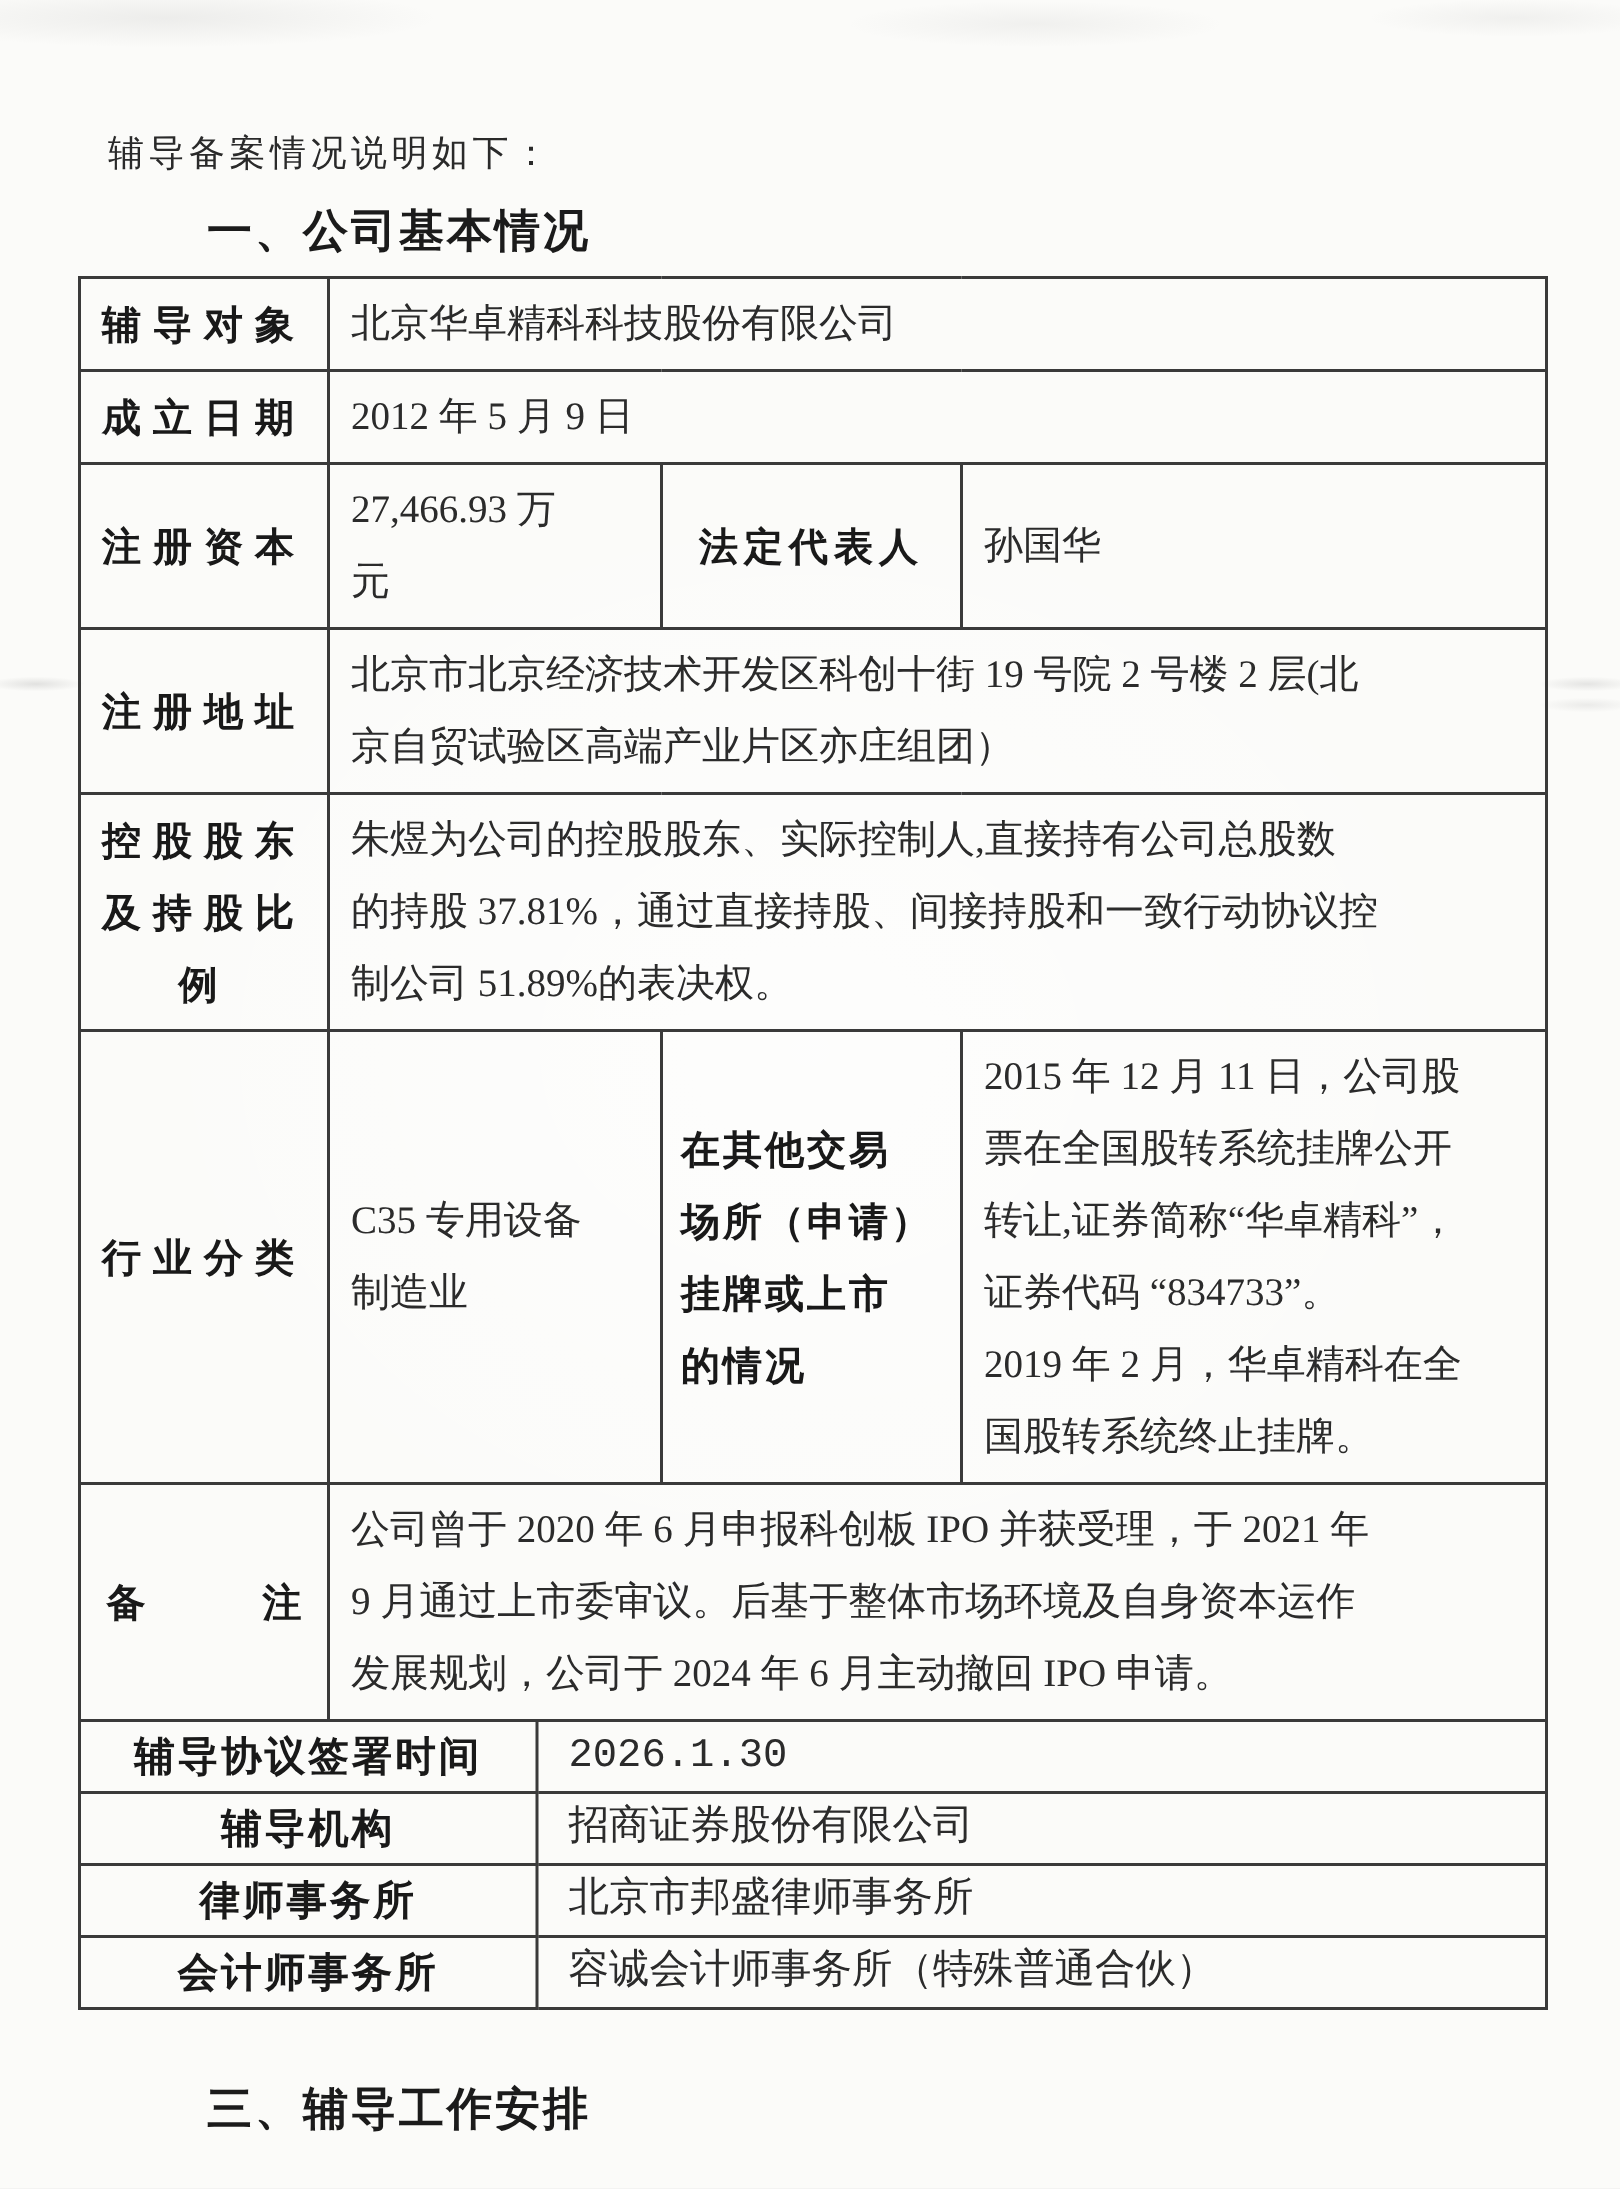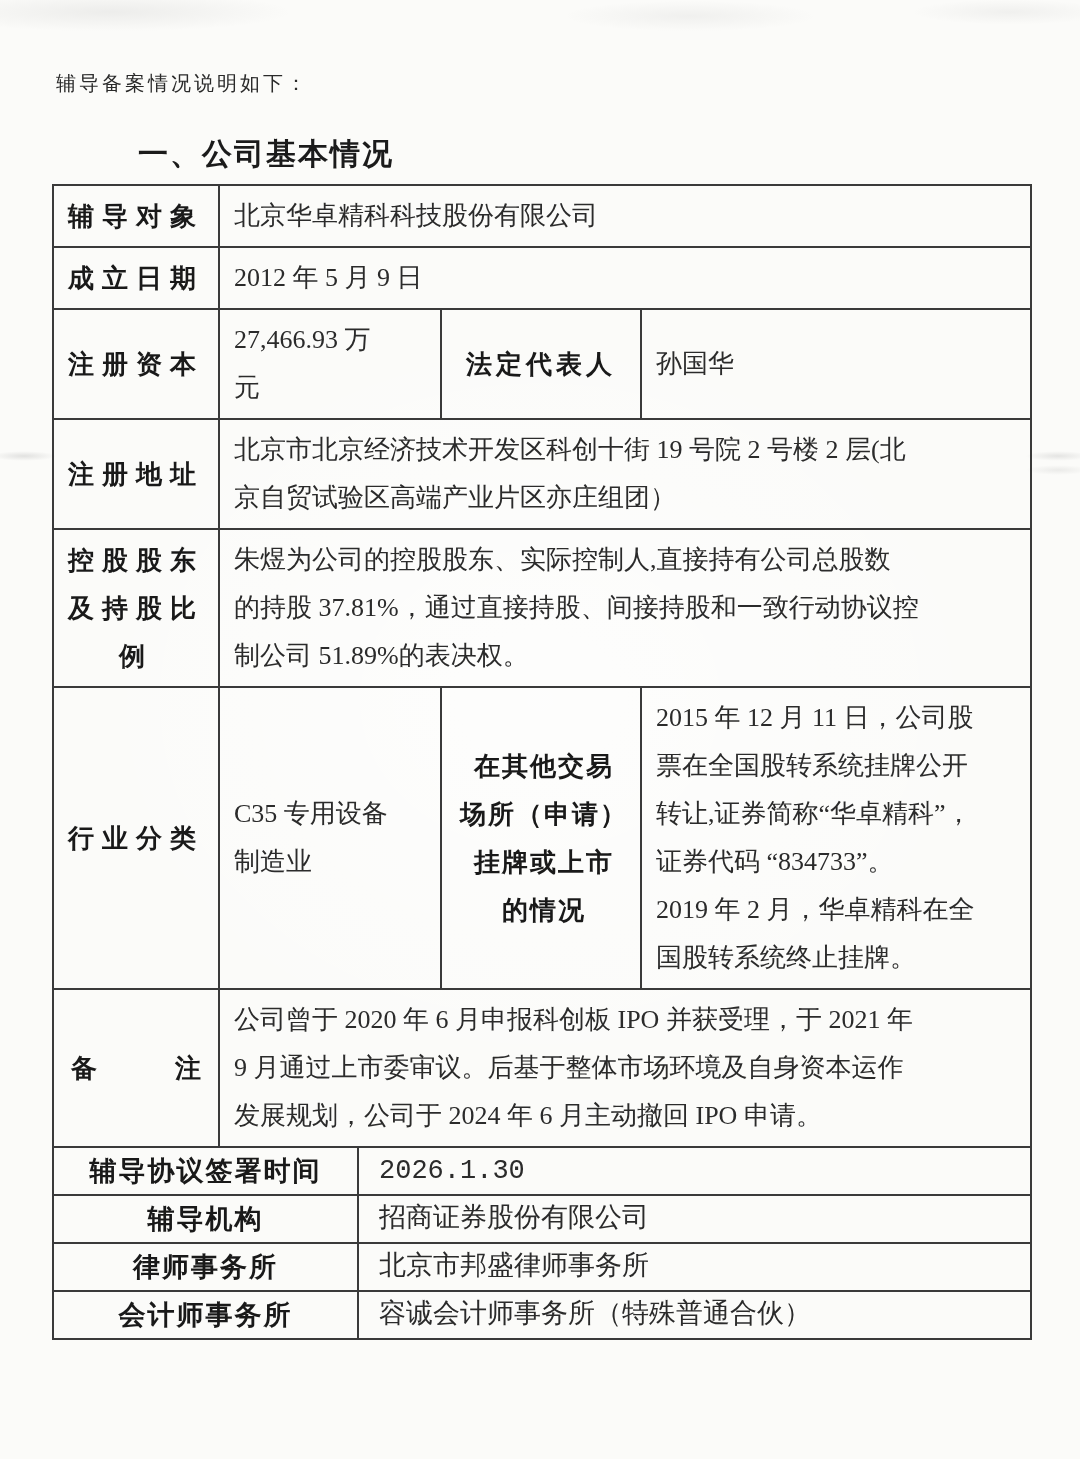--- a/index.html
+++ b/index.html
@@ -21,22 +21,22 @@
       radial-gradient(ellipse 46px 7px at 1058px 456px, rgba(90,90,90,.14), transparent 70%),
       radial-gradient(ellipse 46px 7px at 1058px 470px, rgba(90,90,90,.10), transparent 70%),
       radial-gradient(ellipse 600px 500px at 540px 700px, rgba(255,255,255,.6), transparent 80%),
       #fbfbf9;
   }
 
   .intro {
     position: absolute;
     left: 56px;
     top: 70px;
-    margin: 0;
-    font-size: 20px;
+    margin: 16px;
+    font-size: 24px;
     letter-spacing: 3px;
     color: #2a2a2a;
   }
 
   .section-title {
     position: absolute;
     left: 138px;
     margin: 0;
     font-family: "Liberation Sans", "DejaVu Sans", sans-serif;
     font-weight: 700;
@@ -74,21 +74,21 @@
     line-height: 48px;
     padding: 3px 2px;
     border-radius: 22px;
   }
   .ls8 { letter-spacing: 8px; }
   .ls4 { letter-spacing: 4px; margin-left: 16px; }
 
   .sub-lbl {
     font-family: "Liberation Sans", "DejaVu Sans", sans-serif;
     font-weight: 700;
-    text-align: center;
+    text-align: left;
     color: #191919;
     white-space: pre-line;
     line-height: 48px;
     letter-spacing: 2px;
     padding: 6px 6px 6px 12px;
   }
 
   .val {
     white-space: pre-line;
     line-height: 48px;
@@ -196,14 +196,15 @@
       <td class="lbl">律师事务所</td>
       <td class="val">北京市邦盛律师事务所</td>
     </tr>
     <tr>
       <td class="lbl">会计师事务所</td>
       <td class="val">容诚会计师事务所（特殊普通合伙）</td>
     </tr>
   </tbody>
     </table>
 
+  <h2 class="section-title" id="sec3">三、辅导工作安排</h2>
 
 </div>
 
 </body></html>

